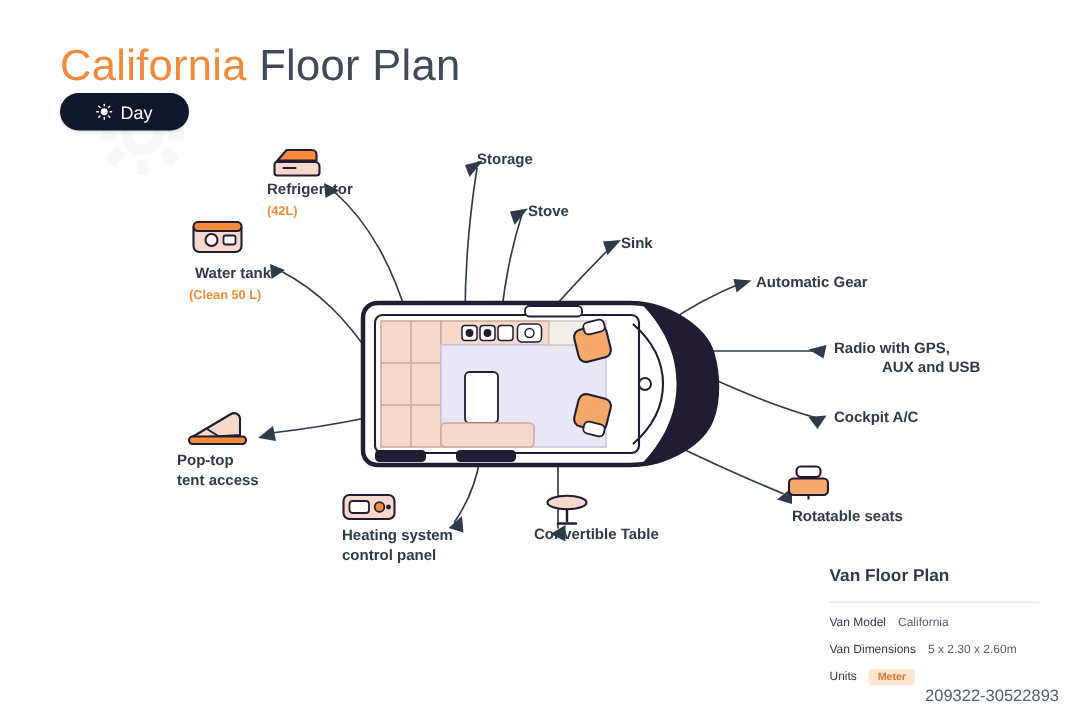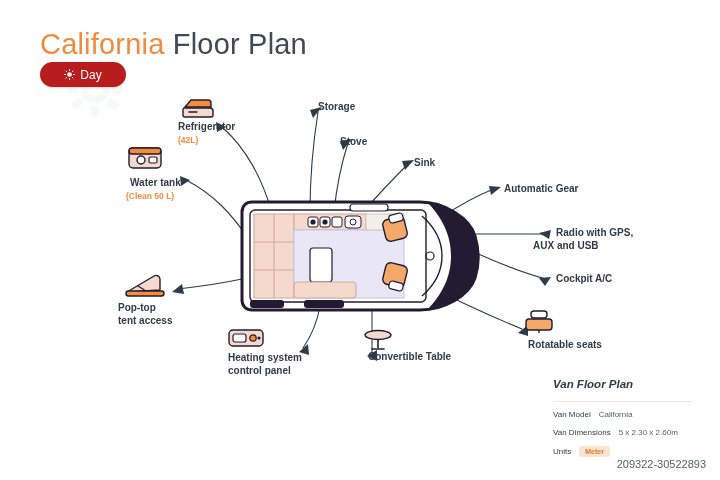--- a/index.html
+++ b/index.html
@@ -30,21 +30,21 @@
   #title .t2 { color: #3f4a56; }
 
   
   #day-badge {
     position: absolute;
     left: 40px;
     top: 62px;
     width: 86px;
     height: 25px;
     border-radius: 13px;
-    background: #b91c1c;
+    background: #0f172a;
     color: #ffffff;
     font-size: 12px;
     display: flex;
     align-items: center;
     justify-content: center;
     gap: 5px;
     box-shadow: 0 1px 2px rgba(0,0,0,.15);
   }
   #day-badge .sun {
     width: 11px; height: 11px;
@@ -109,21 +109,20 @@
     position: absolute;
     left: 553px;
     top: 378px;
     width: 140px;
   }
   #spec .head {
     font-size: 11.5px;
     font-weight: bold;
     color: #2f3b48;
     margin-bottom: 11px;
-    font-style: italic;
   }
   #spec .row {
     font-size: 8px;
     color: #2f3b48;
     margin-bottom: 9px;
     white-space: nowrap;
   }
   #spec .row .k { font-weight: normal; }
   #spec .row .v { color: #55606e; margin-left: 8px; }
   #spec .unit-chip {
@@ -321,44 +320,44 @@
     <rect x="2" y="3" width="34" height="16" rx="4" fill="#f6d9cd" stroke="#221c33" stroke-width="1.4"></rect>
     <rect x="6" y="7" width="13" height="8" rx="2" fill="#ffffff" stroke="#221c33" stroke-width="1.2"></rect>
     <circle cx="26" cy="11" r="3.2" fill="#f48c3c" stroke="#221c33" stroke-width="1.2"></circle>
     <circle cx="32" cy="11" r="1.6" fill="#221c33"></circle>
   </svg>
   <div class="lab" style="left:228px;top:352px;">Heating system</div>
   <div class="lab" style="left:228px;top:365px;">control panel</div>
 
   <div class="lab" style="left:318px;top:101px;">Storage</div>
 
-  <div class="lab" style="left:340px;top:136px;text-align:center;">Stove</div>
+  <div class="lab" style="left:352px;top:136px;text-align:center;">Stove</div>
 
   <div class="lab" style="left:414px;top:157px;">Sink</div>
 
   <div class="lab" style="left:504px;top:183px;">Automatic Gear</div>
 
   <div class="lab" style="left:556px;top:227px;">Radio with GPS,</div>
-  <div class="lab" style="left:533px;top:240px;">AUX and USB</div>
+  <div class="lab" style="left:588px;top:240px;">AUX and USB</div>
 
   <div class="lab" style="left:556px;top:273px;">Cockpit A/C</div>
 
   <svg style="position:absolute;left:524px;top:308px;" width="30" height="26" viewBox="0 0 30 26">
     <rect x="7" y="3" width="16" height="7" rx="3" fill="#ffffff" stroke="#221c33" stroke-width="1.4"></rect>
     <path d="M5 11 h20 a3 3 0 0 1 3 3 v5 a3 3 0 0 1-3 3 H5 a3 3 0 0 1-3-3 v-5 a3 3 0 0 1 3-3z" fill="#f4a86a" stroke="#221c33" stroke-width="1.4"></path>
     <line x1="15" y1="22" x2="15" y2="25" stroke="#221c33" stroke-width="1.4"></line>
   </svg>
   <div class="lab" style="left:528px;top:339px;">Rotatable seats</div>
 
   <svg style="position:absolute;left:363px;top:328px;" width="30" height="24" viewBox="0 0 30 24">
     <ellipse cx="15" cy="7" rx="13" ry="4.5" fill="#f6d9cd" stroke="#221c33" stroke-width="1.4"></ellipse>
     <line x1="15" y1="11" x2="15" y2="20" stroke="#221c33" stroke-width="1.6"></line>
     <line x1="9" y1="21" x2="21" y2="21" stroke="#221c33" stroke-width="1.6" stroke-linecap="round"></line>
   </svg>
-  <div class="lab" style="left:368px;top:351px;">Convertible Table</div>
+  <div class="lab" style="left:356px;top:351px;">Convertible Table</div>
 
 
   <div id="spec">
     <div class="head">Van Floor Plan</div>
     <div class="divider"></div>
     <div class="row">
       <span class="k">Van Model</span><span class="v">California</span>
     </div>
     <div class="row">
       <span class="k">Van Dimensions</span><span class="v">5 x 2.30 x 2.60m</span>

